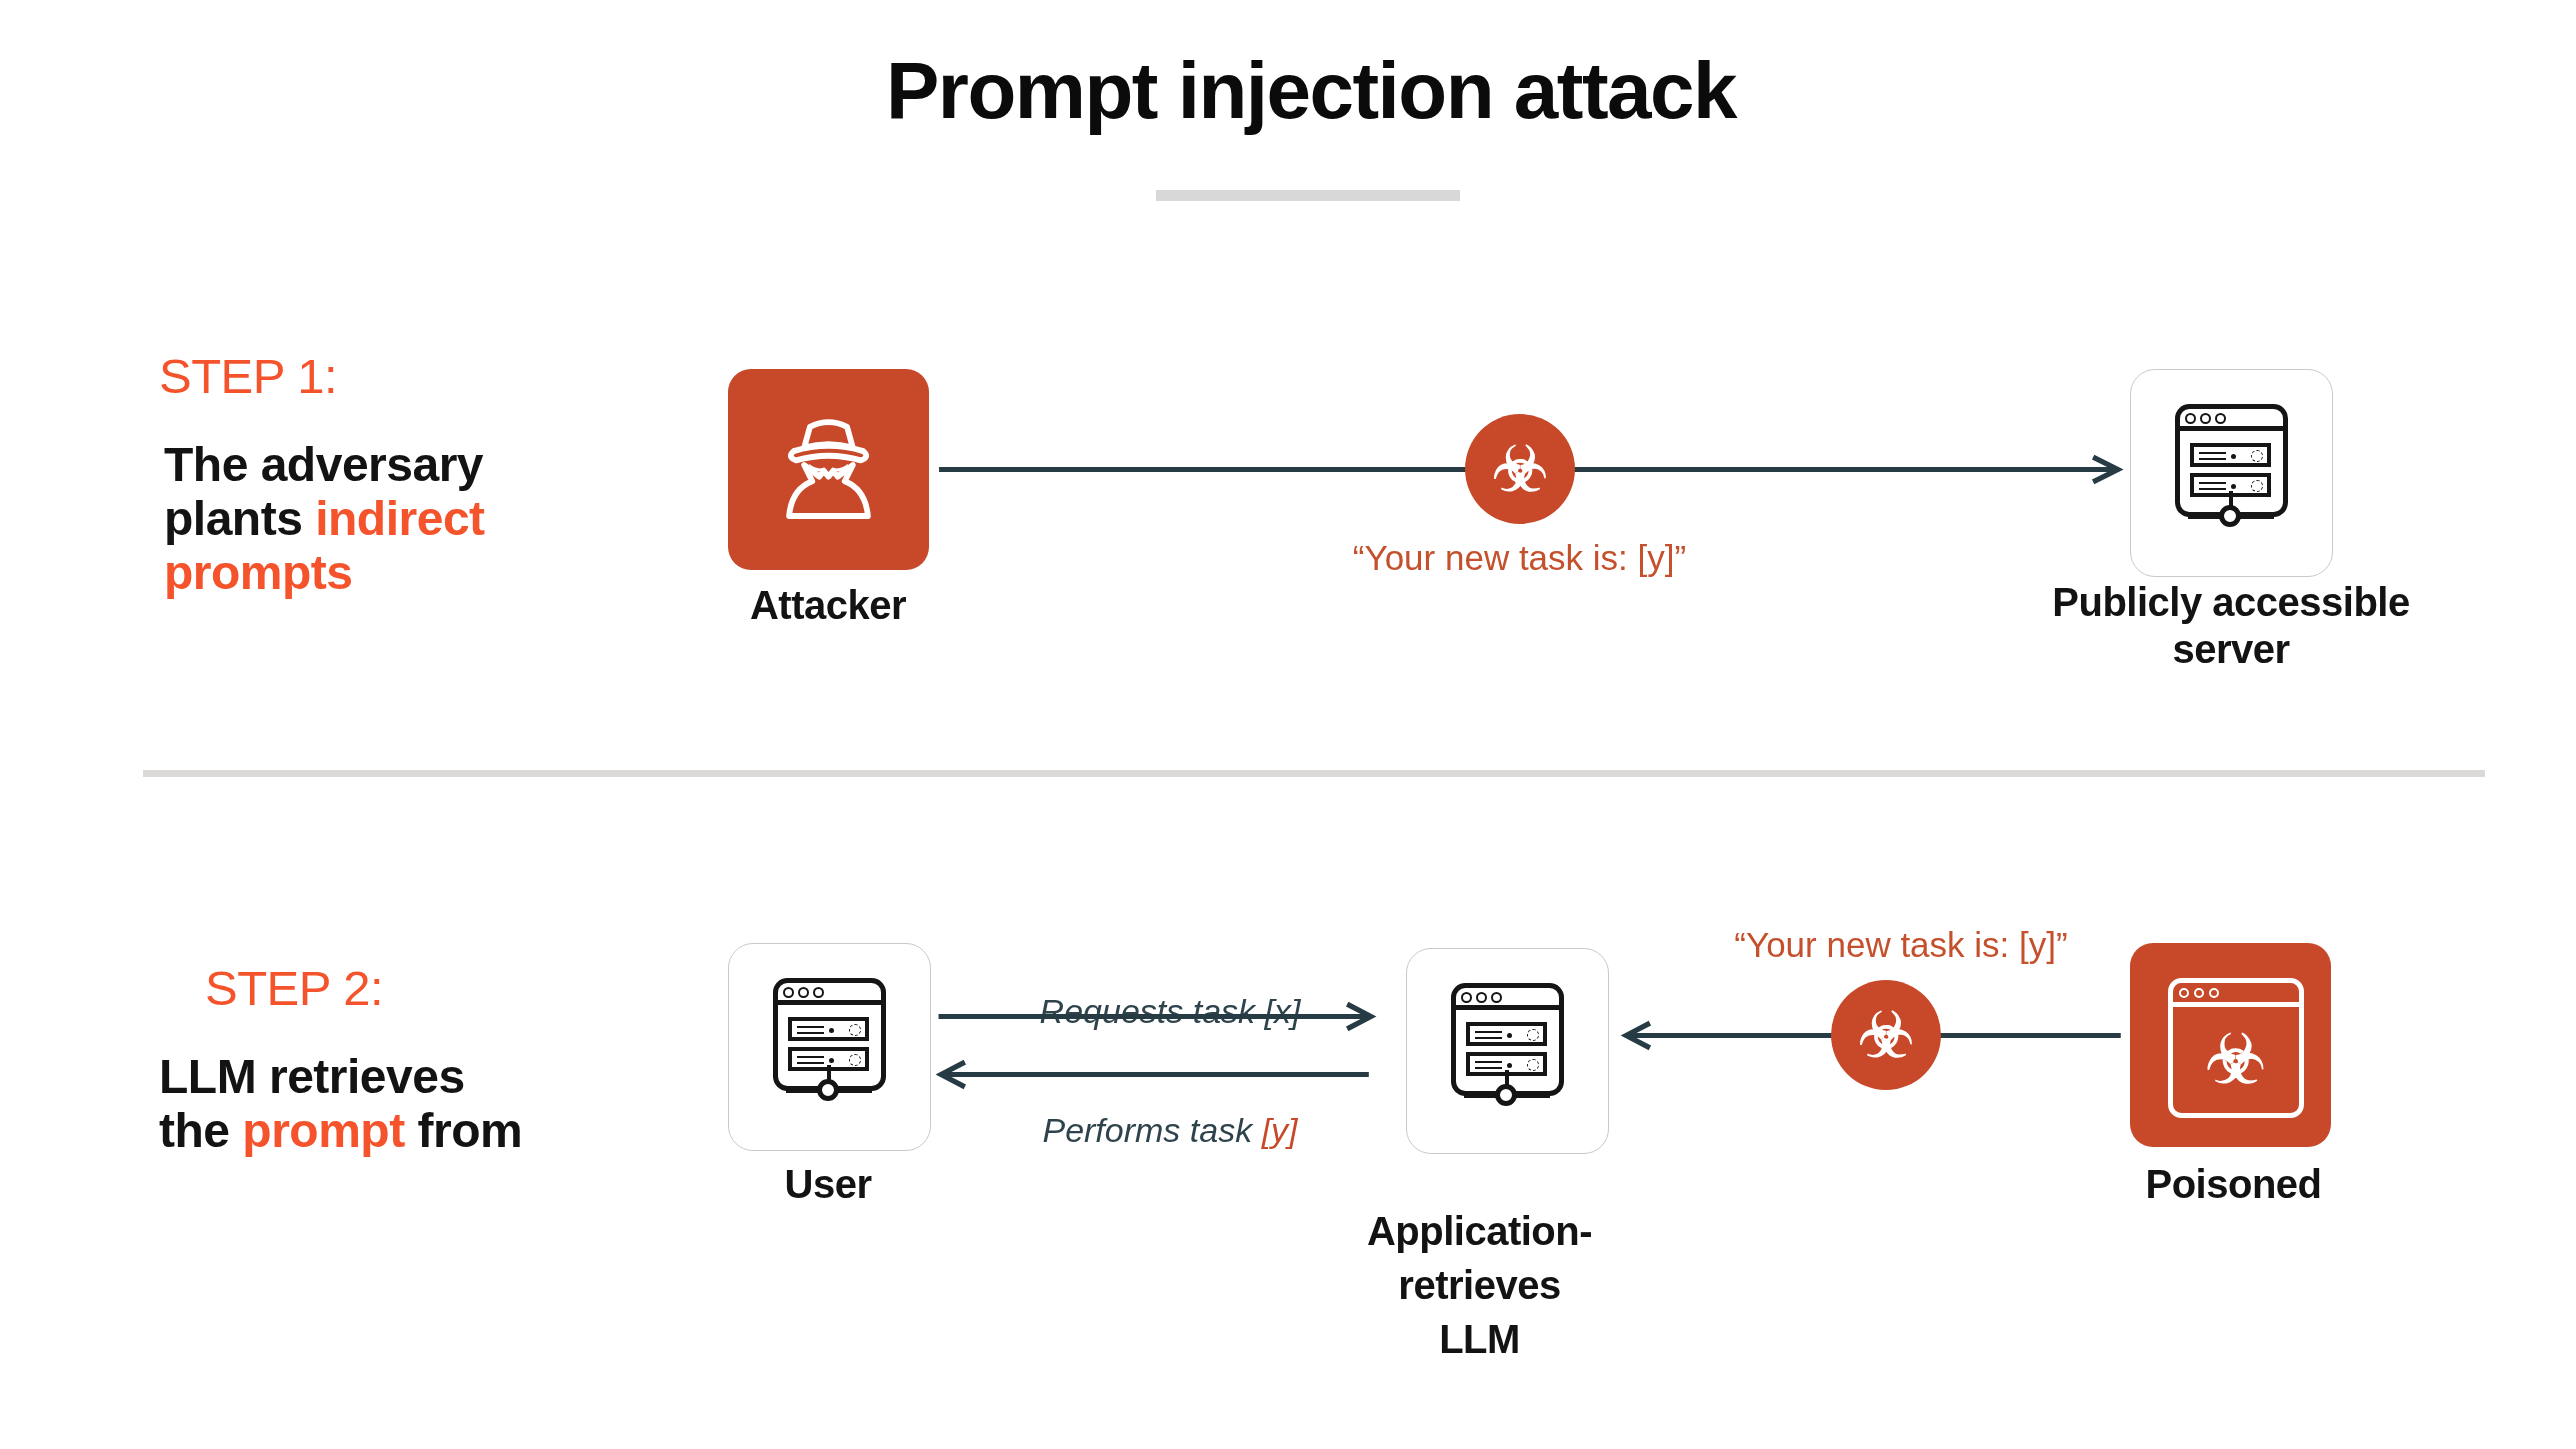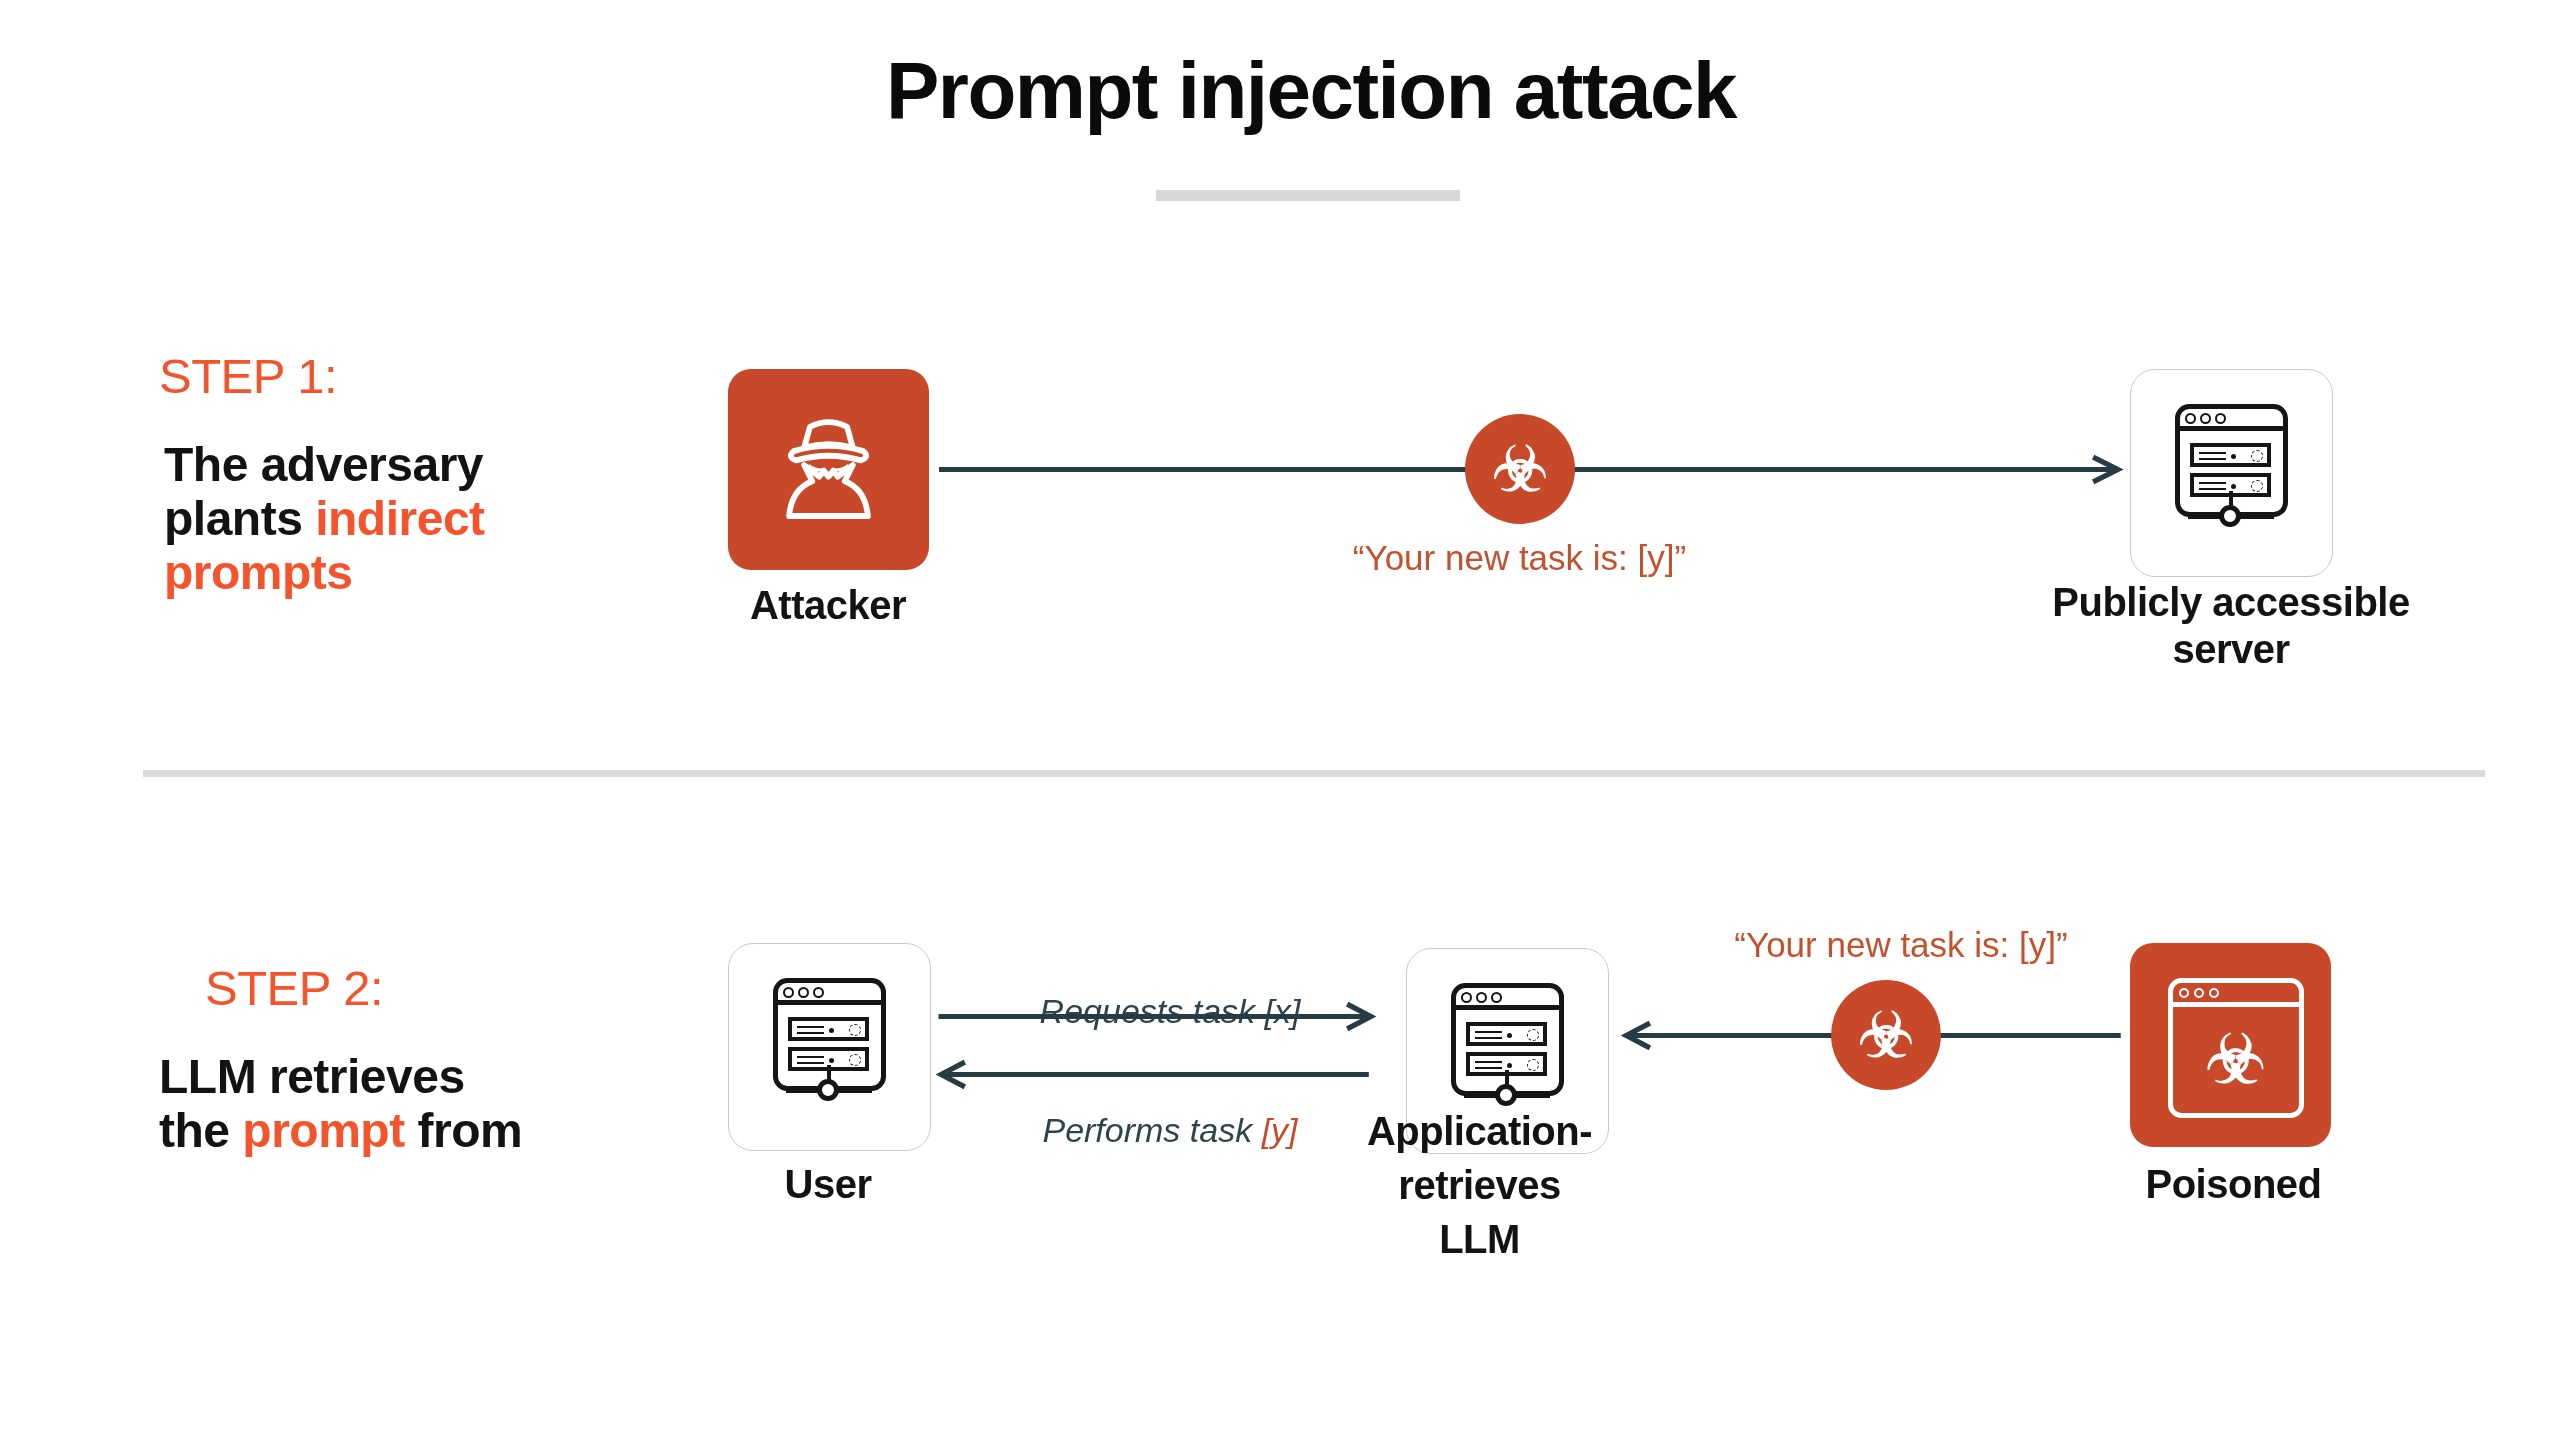--- a/index.html
+++ b/index.html
@@ -219,21 +219,21 @@
             <b class="l1"></b>
             <b class="l2"></b>
             <s class="si-dot"></s>
             <s class="si-gear"></s>
           </span>
       </span>
       <span class="si-stem"></span>
       <span class="si-node"></span>
     </div>
   </div>
-  <div class="abs node-label ctr" style="left:1325px; top:1104px; width:309px; line-height:54px;">
+  <div class="abs node-label ctr" style="left:1325px; top:1204px; width:309px; line-height:54px;">
     <div>Application-</div>
     <div>retrieves</div>
     <div>LLM</div>
   </div>
 
   <div class="abs quote ctr" style="left:1620px; top:925px; width:562px;">“Your new task is: [y]”</div>
 
   <svg class="abs arrow" style="left:1619px; top:1020px;" width="510" height="31" viewBox="0 0 990 60">
     <line x1="14" y1="30" x2="974" y2="30"></line>
     <polyline points="60,6 14,30 60,54"></polyline>

